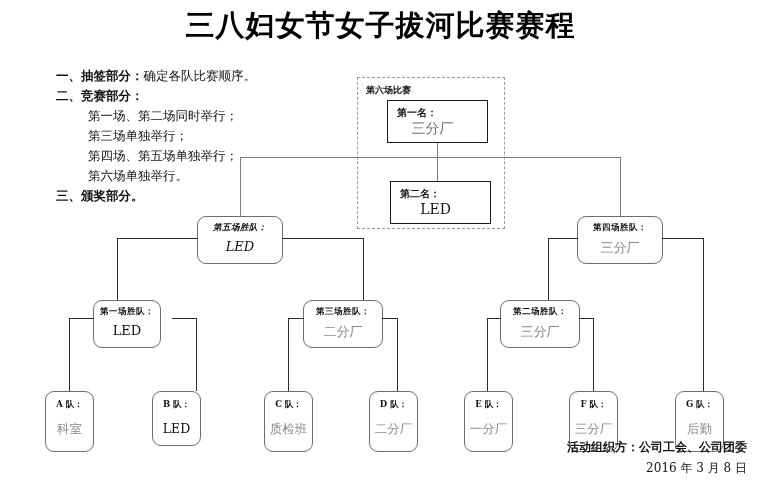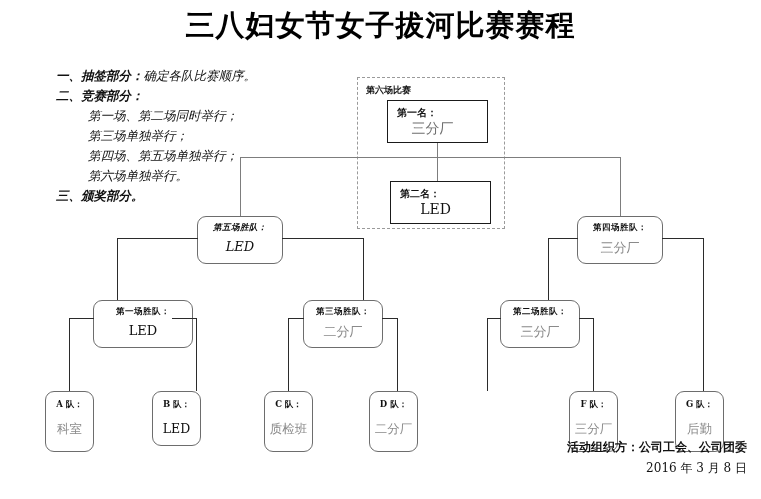--- a/index.html
+++ b/index.html
@@ -15,21 +15,21 @@
     position:absolute;left:0;top:6px;width:761px;
     text-align:center;
     font-family:"DejaVu Serif","Liberation Serif",serif;
     font-weight:bold;
     font-size:29px;
     letter-spacing:1px;
     color:#000;
     white-space:nowrap;
   }
 
-  .notes{position:absolute;left:56px;top:66px;width:300px;font-style:italic;}
+  .notes{position:absolute;left:56px;top:66px;width:300px;}
   .note-line{
     font-family:"DejaVu Serif","Liberation Serif",serif;
     font-size:12.5px;
     color:#111;
     line-height:20px;
     white-space:nowrap;
   }
   .note-line.bold{font-weight:bold;}
   .note-line.indent{padding-left:32px;}
 
@@ -194,21 +194,21 @@
   <div class="ln h" style="left:117px;top:238px;width:81px;"></div>
   <div class="ln h" style="left:282px;top:238px;width:82px;"></div>
   <div class="ln v" style="left:117px;top:238px;height:62px;"></div>
   <div class="ln v" style="left:363px;top:238px;height:62px;"></div>
 
   <div class="ln h" style="left:548px;top:238px;width:30px;"></div>
   <div class="ln h" style="left:662px;top:238px;width:42px;"></div>
   <div class="ln v" style="left:548px;top:238px;height:62px;"></div>
   <div class="ln v" style="left:703px;top:238px;height:153px;"></div>
 
-  <div class="nbox" style="left:93px;top:300px;width:100px;height:48px;">
+  <div class="nbox" style="left:93px;top:300px;width:68px;height:48px;">
     <span class="lbl">第一场胜队：</span>
     <span class="val dark">LED</span>
   </div>
   <div class="nbox" style="left:303px;top:300px;width:80px;height:48px;">
     <span class="lbl">第三场胜队：</span>
     <span class="val">二分厂</span>
   </div>
   <div class="nbox" style="left:500px;top:300px;width:80px;height:48px;">
     <span class="lbl">第二场胜队：</span>
     <span class="val">三分厂</span>
@@ -238,20 +238,24 @@
     <span class="val dark">LED</span>
   </div>
   <div class="tbox" style="left:264px;top:391px;width:49px;height:61px;">
     <span class="lbl">C 队：</span>
     <span class="val">质检班</span>
   </div>
   <div class="tbox" style="left:369px;top:391px;width:49px;height:61px;">
     <span class="lbl">D 队：</span>
     <span class="val">二分厂</span>
   </div>
+  <div class="tbox" style="left:464px;top:391px;width:49px;height:61px;">
+    <span class="lbl">E 队：</span>
+    <span class="val">一分厂</span>
+  </div>
   <div class="tbox" style="left:569px;top:391px;width:49px;height:61px;padding-left:24px;">
     <span class="lbl">F 队：</span>
     <span class="val">三分厂</span>
   </div>
   <div class="tbox" style="left:675px;top:391px;width:49px;height:61px;">
     <span class="lbl">G 队：</span>
     <span class="val">后勤</span>
   </div>
 
   <div class="footer">

